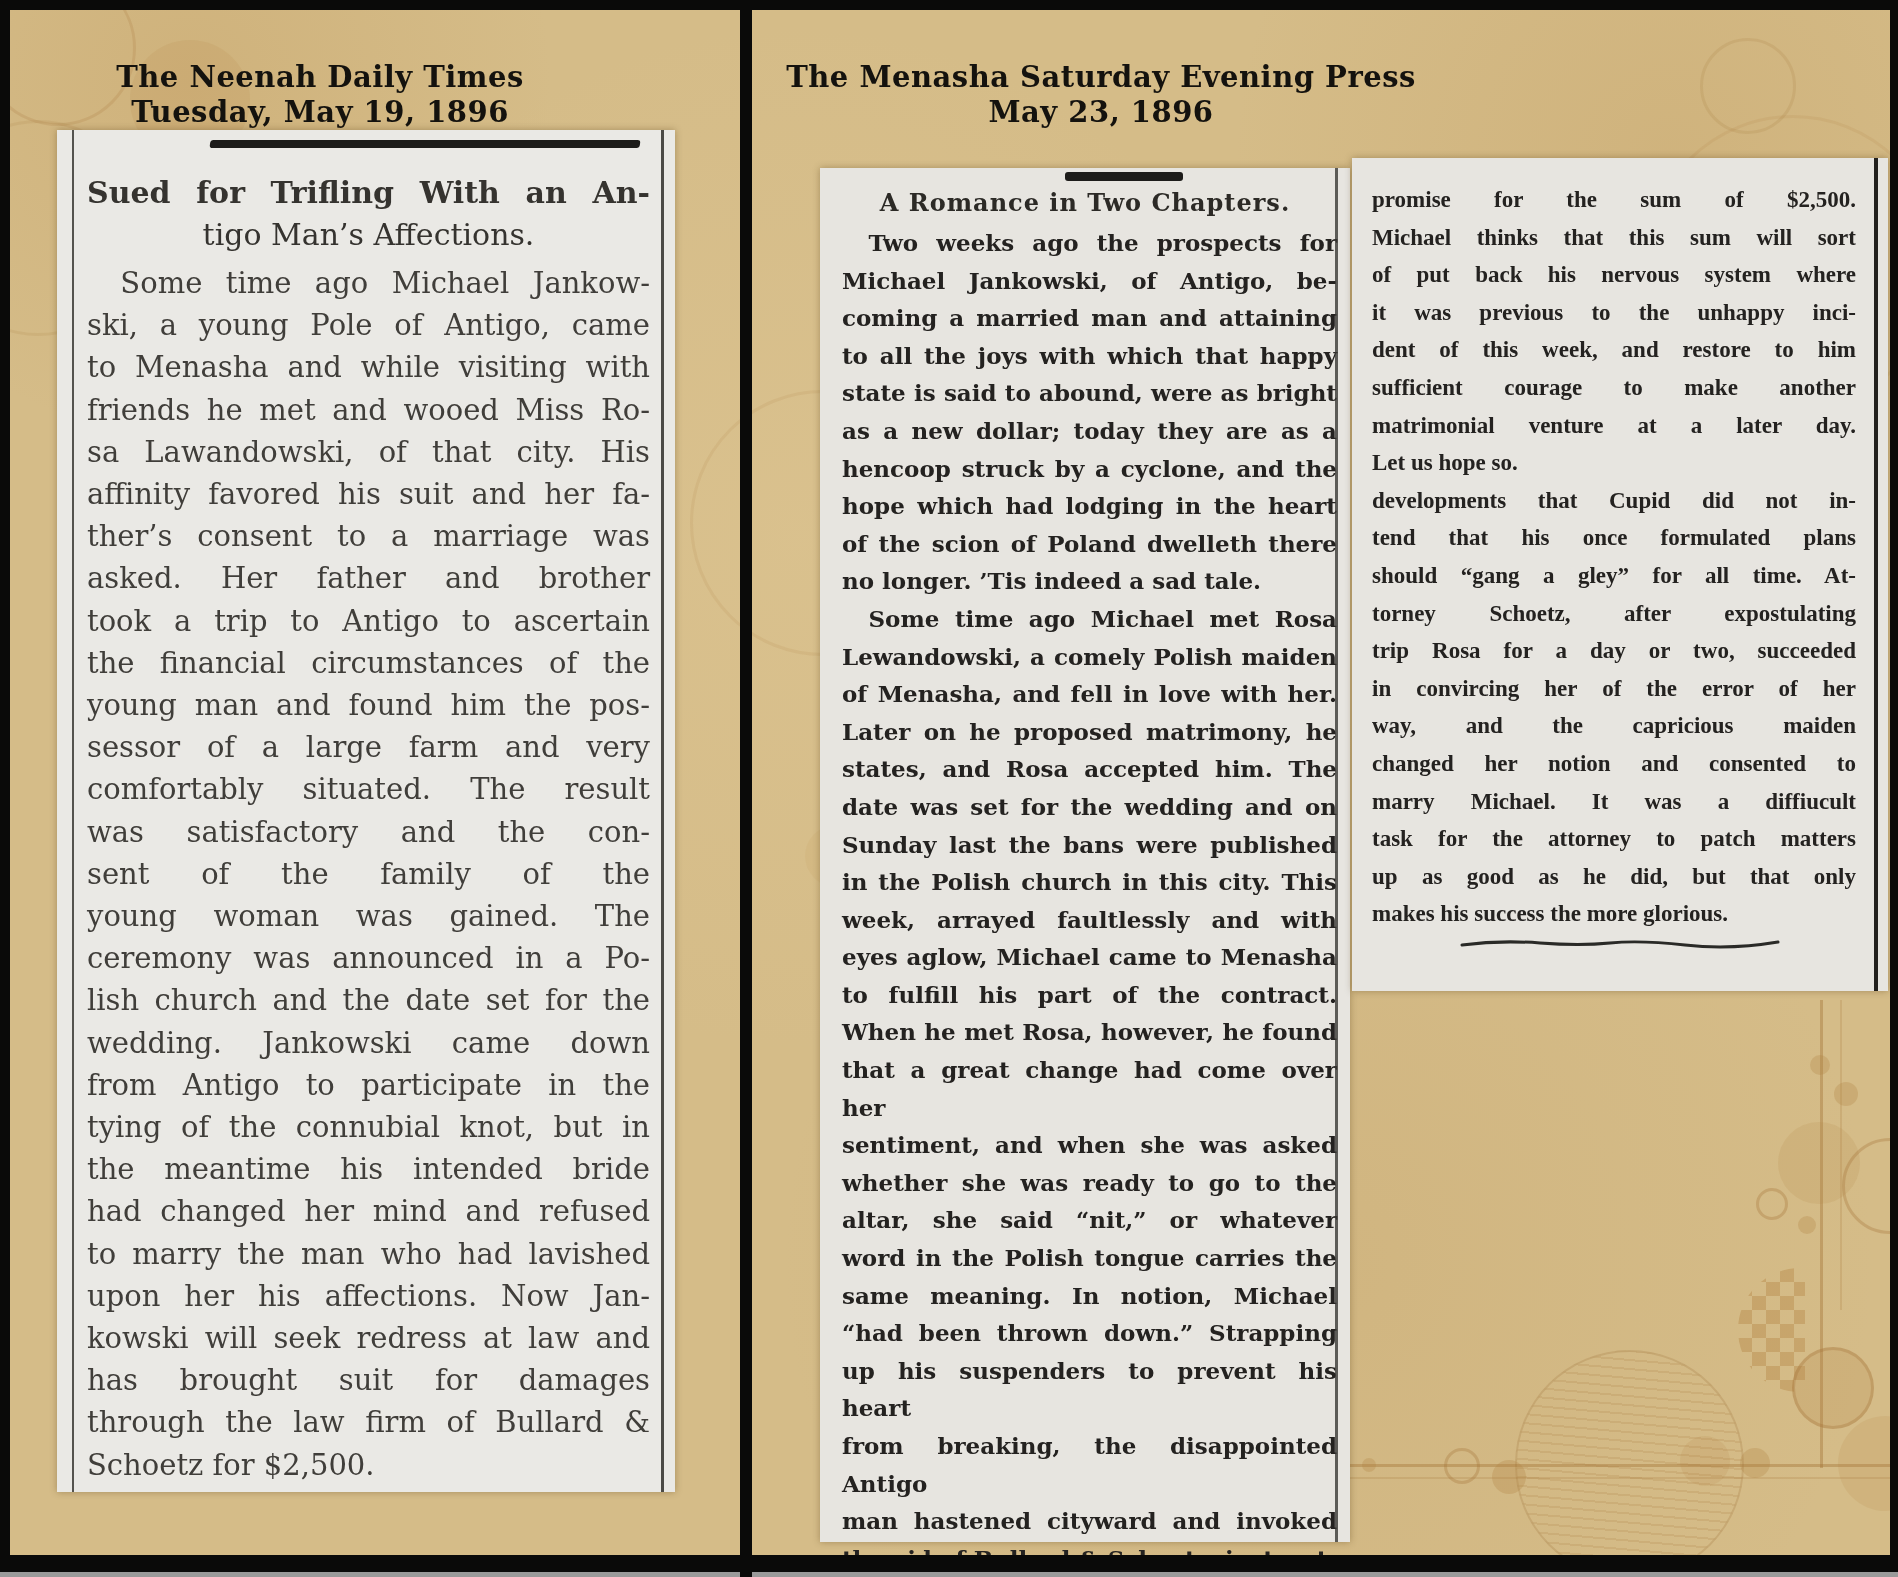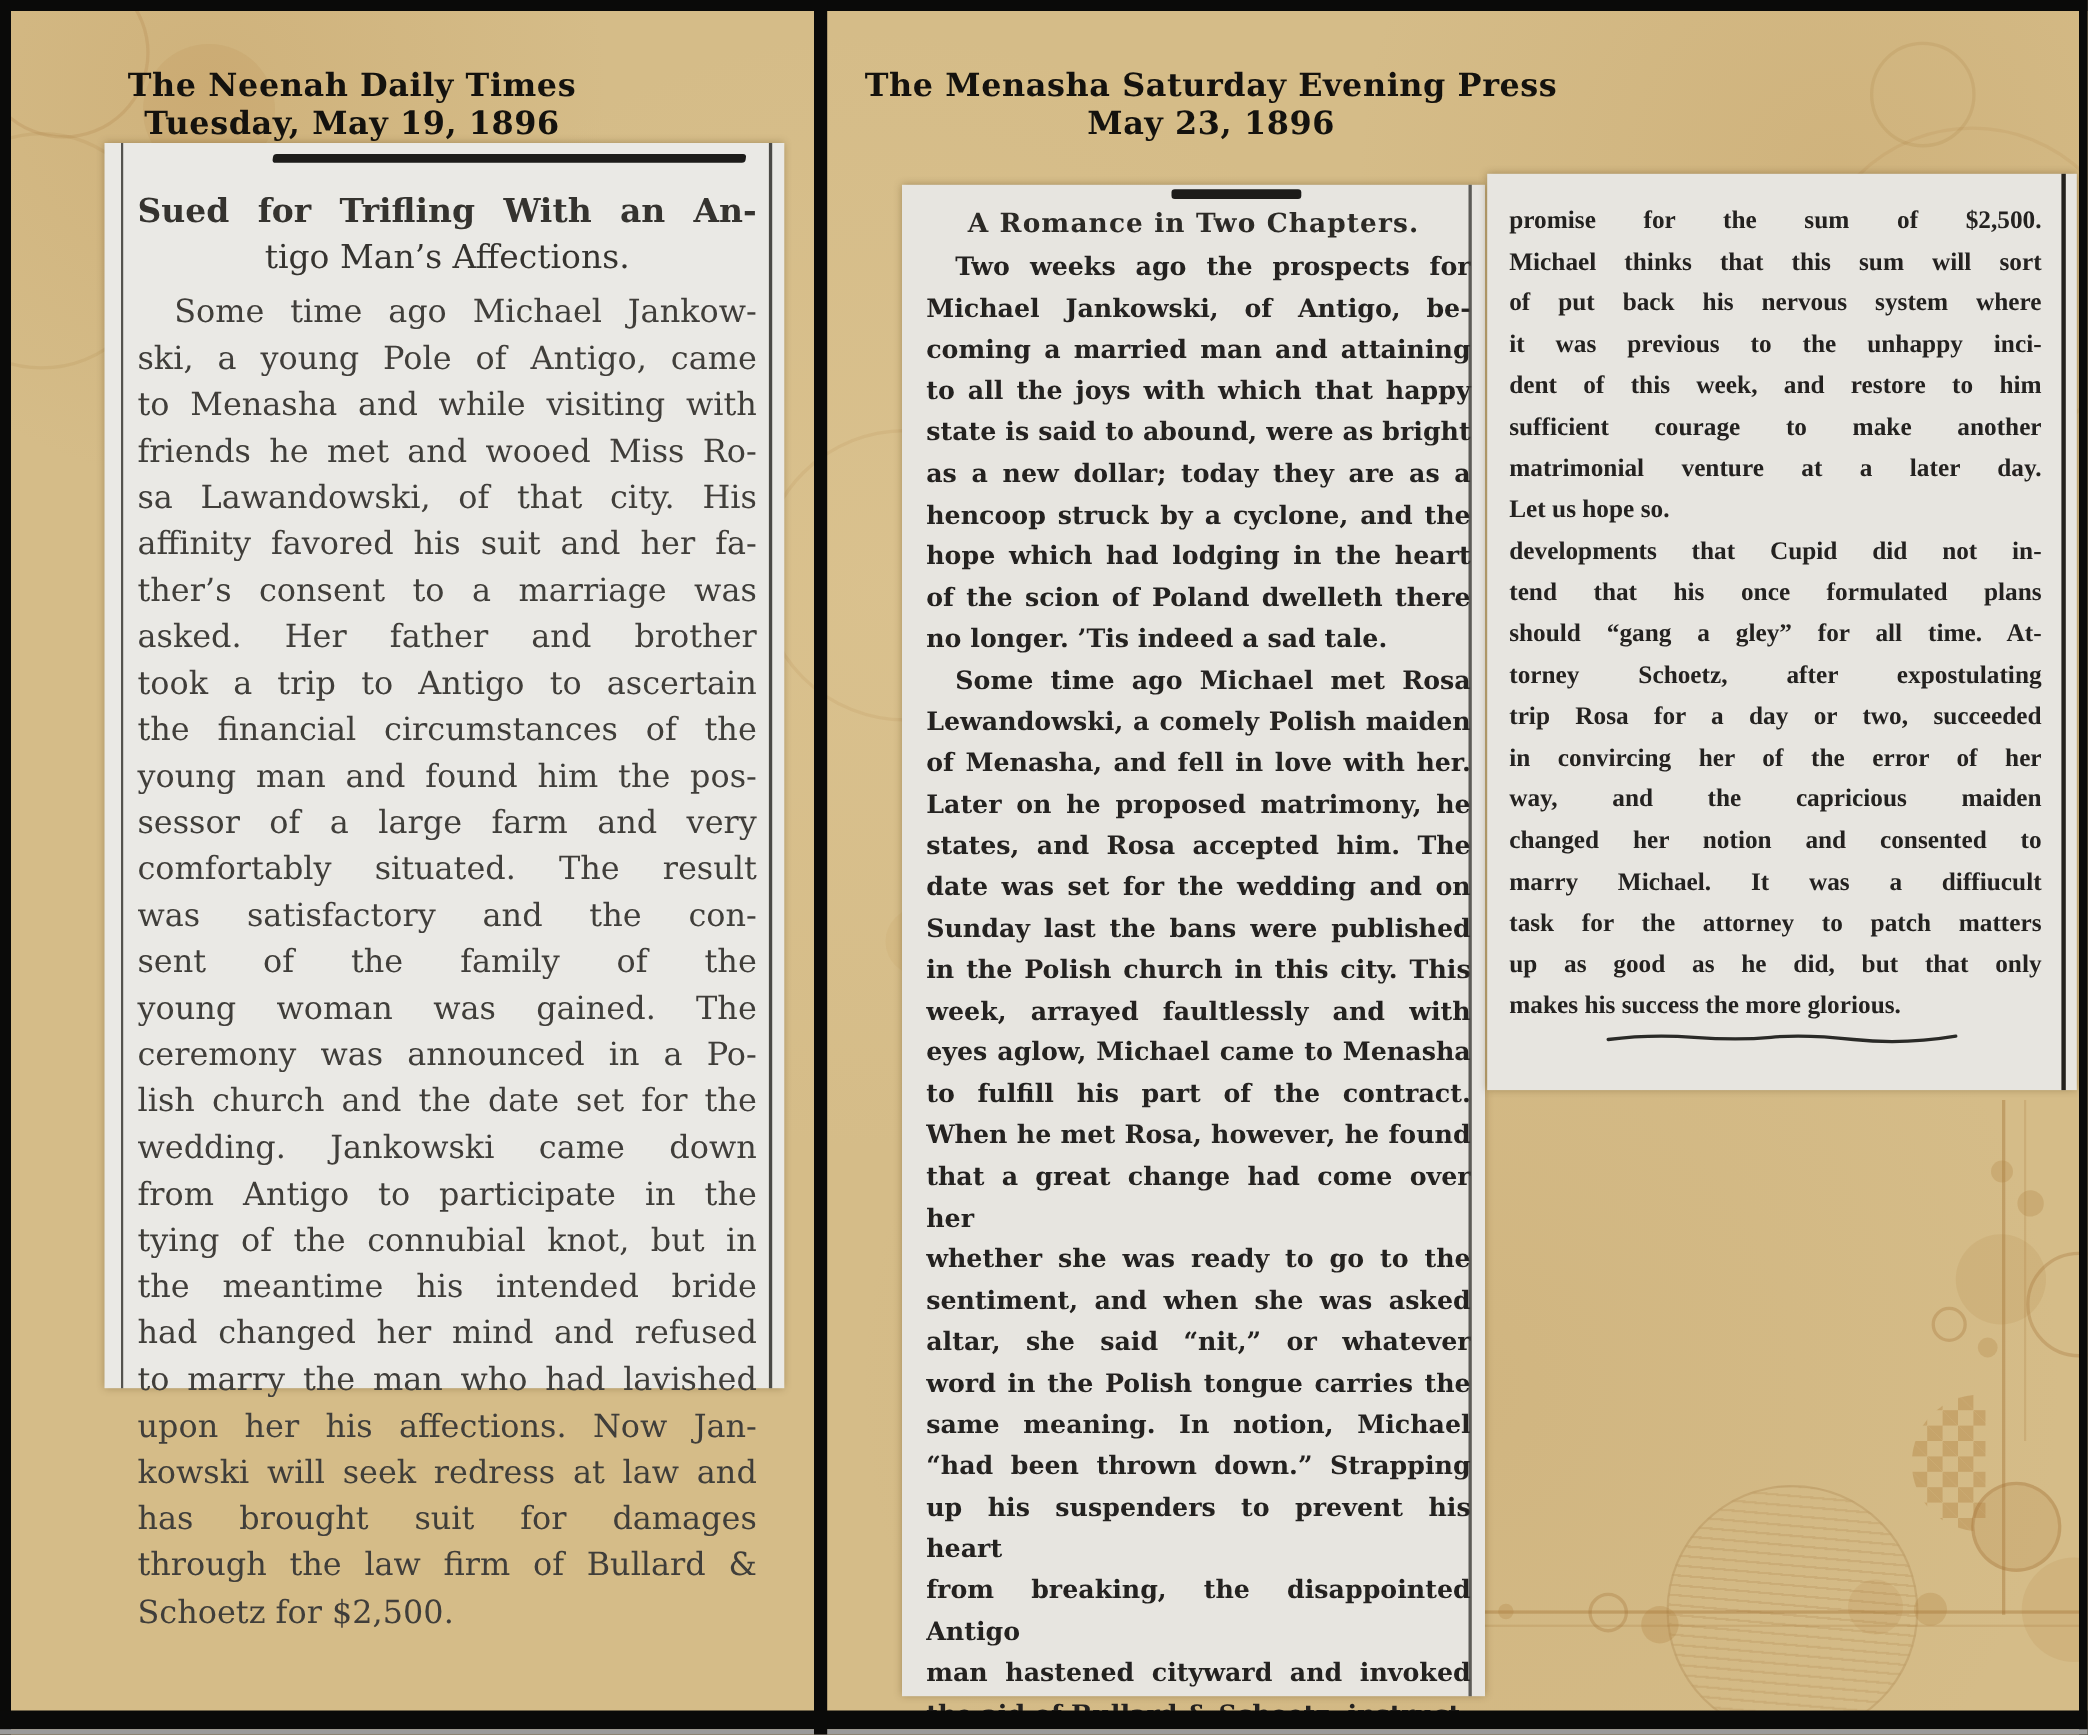--- a/index.html
+++ b/index.html
@@ -23,21 +23,21 @@
   .panel-divider{position:absolute;left:740px;top:0;width:12px;height:100%;background:#0a0a09;}
 
   
   .caption{position:absolute;text-align:center;font-weight:bold;color:#14120e;
            font-size:29px;line-height:35px;letter-spacing:.5px;}
   #caption-left{left:40px;top:60px;width:560px;}
   #caption-right{left:751px;top:60px;width:700px;}
 
   
   .paper{position:absolute;box-shadow:0 0 7px rgba(70,45,10,.35);}
-  #paper-left{left:57px;top:130px;width:618px;height:1132px;background:#eae9e5;margin-left:38px;}
+  #paper-left{left:57px;top:130px;width:618px;height:1362px;background:#eae9e5;}
   #paper-a{left:820px;top:168px;width:530px;height:1374px;background:#e7e5e0;}
   #paper-b{left:1352px;top:158px;width:536px;height:833px;background:#e7e5e0;}
 
   .rule{position:absolute;top:0;bottom:0;background:#3a3834;}
   .rule-left-l{left:15px;width:2px;opacity:.85;}
   .rule-left-r{left:604px;width:3px;opacity:.9;}
   .rule-a-r{left:515px;width:3px;opacity:.8;}
   .rule-b-r{left:522px;width:4px;background:#23211d;}
 
   .torn{position:absolute;background:#1d1c1a;height:8px;border-radius:3px;}
@@ -189,22 +189,22 @@
         <div class="line">Later on he proposed matrimony, he</div>
         <div class="line">states, and Rosa accepted him. The</div>
         <div class="line">date was set for the wedding and on</div>
         <div class="line">Sunday last the bans were published</div>
         <div class="line">in the Polish church in this city. This</div>
         <div class="line">week, arrayed faultlessly and with</div>
         <div class="line">eyes aglow, Michael came to Menasha</div>
         <div class="line">to fulfill his part of the contract.</div>
         <div class="line">When he met Rosa, however, he found</div>
         <div class="line">that a great change had come over her</div>
+        <div class="line">sentiment, and when she was asked</div>
         <div class="line">whether she was ready to go to the</div>
-        <div class="line">sentiment, and when she was asked</div>
         <div class="line">altar, she said “nit,” or whatever</div>
         <div class="line">word in the Polish tongue carries the</div>
         <div class="line">same meaning. In notion, Michael</div>
         <div class="line">“had been thrown down.” Strapping</div>
         <div class="line">up his suspenders to prevent his heart</div>
         <div class="line">from breaking, the disappointed Antigo</div>
         <div class="line">man hastened cityward and invoked</div>
         <div class="line">the aid of Bullard &amp; Schoetz, instruct-</div>
         <div class="line">ing these legal lights to forthwith</div>
       </div>

